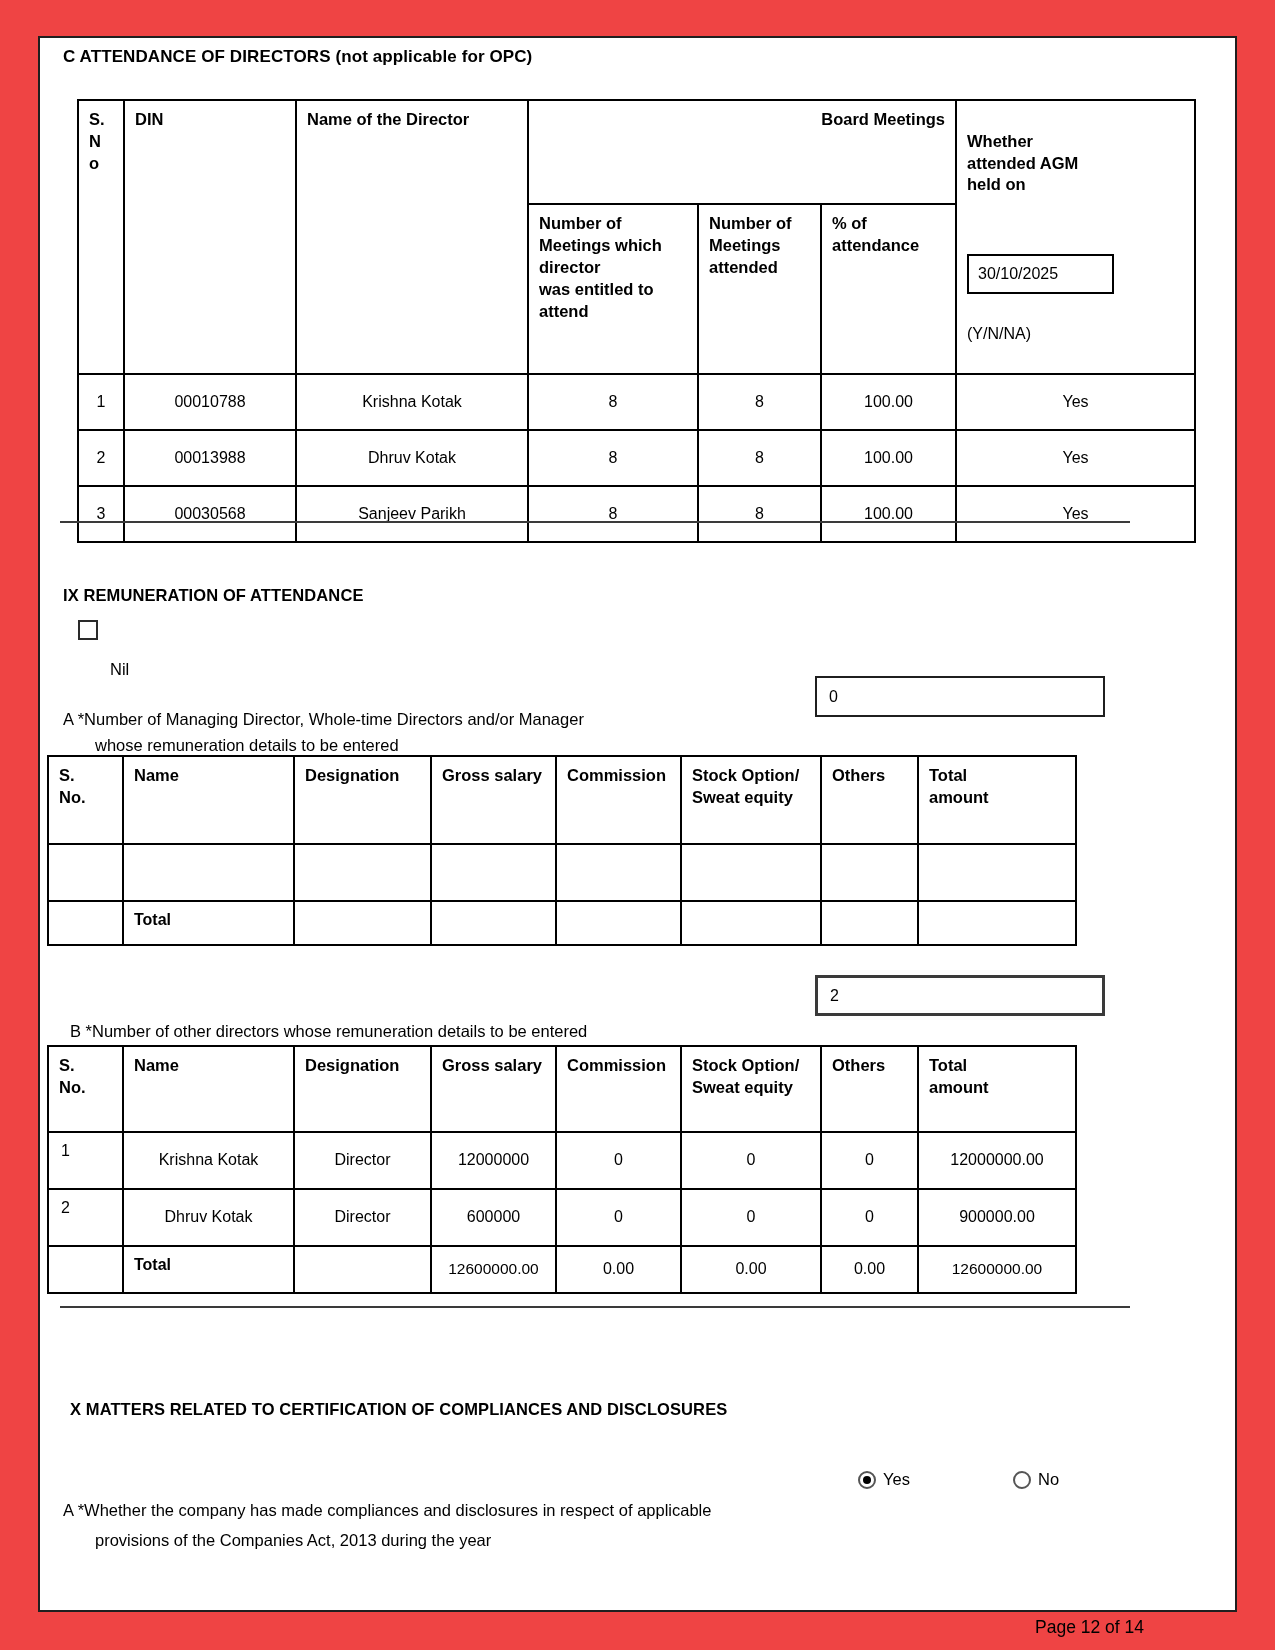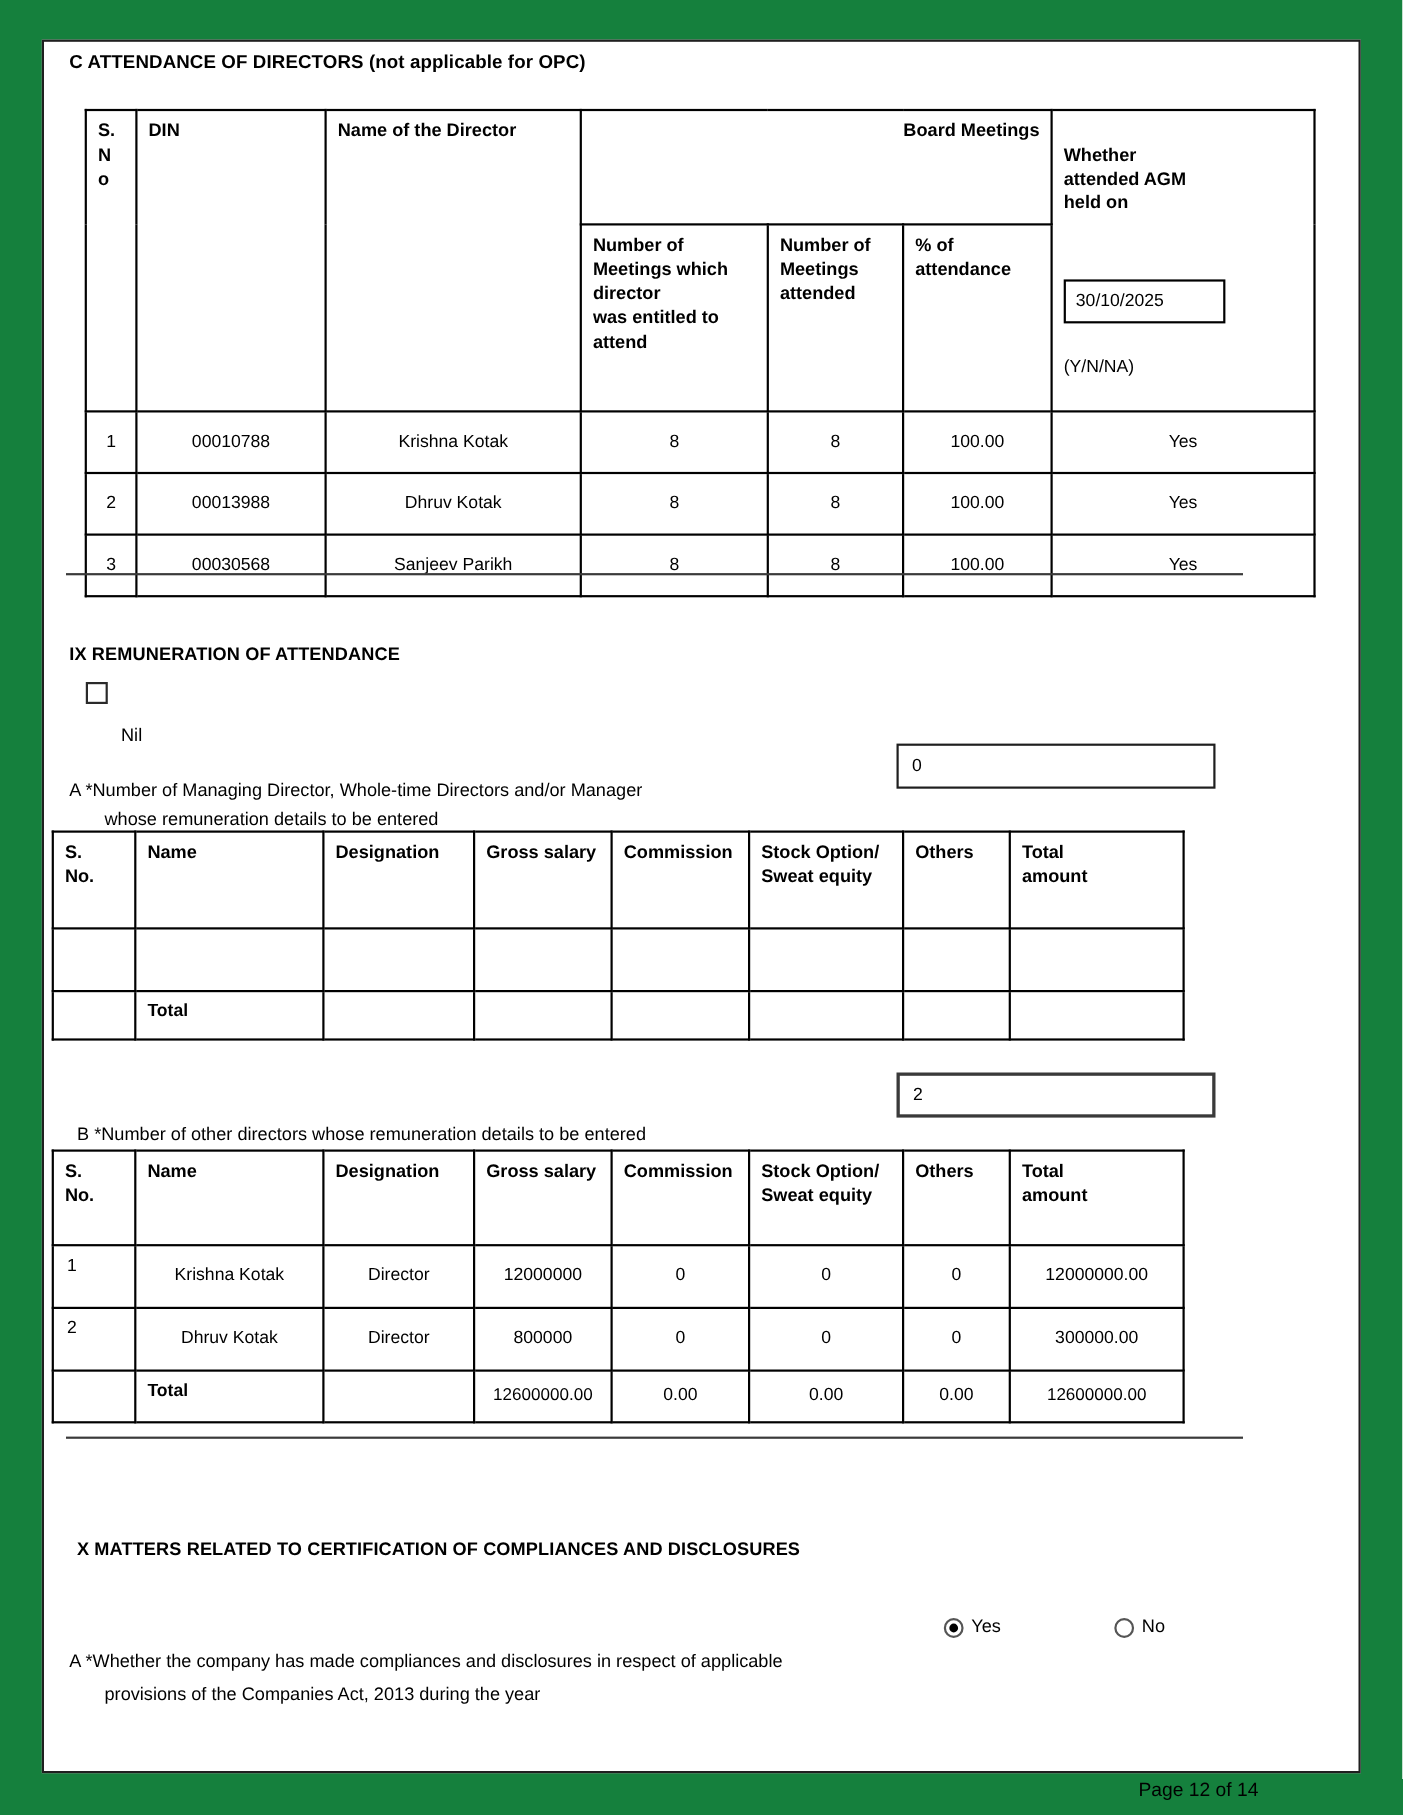--- a/index.html
+++ b/index.html
@@ -1,18 +1,18 @@
 <!DOCTYPE html>
 <html><head>
 <meta charset="utf-8">
 <style>
   * { margin: 0; padding: 0; box-sizing: border-box; }
   html, body { background: #ffffff; }
   body { font-family: "Liberation Sans", sans-serif; color: #000; }
-  .page { position: relative; width: 1275px; height: 1650px; background: #15803d; overflow: hidden; }
+  .page { position: relative; width: 1275px; height: 1650px; background: #ef4444; overflow: hidden; }
   .abs { position: absolute; }
 
   .page-border { border: 2px solid #1f1f1f; background: #fff; }
 
   .sec-heading { font-size: 17px; font-weight: bold; letter-spacing: 0.1px; }
 
   
   table { border-collapse: collapse; table-layout: fixed; background: #fff; }
   th, td { border: 2px solid #000; }
   th { font-size: 16.5px; font-weight: bold; text-align: left; vertical-align: top;
@@ -231,25 +231,25 @@
       <td>12000000</td>
       <td>0</td>
       <td>0</td>
       <td>0</td>
       <td>12000000.00</td>
     </tr>
     <tr>
       <td class="sno-cell">2</td>
       <td>Dhruv Kotak</td>
       <td>Director</td>
-      <td>800000</td>
-      <td>0</td>
-      <td>0</td>
-      <td>0</td>
-      <td>300000.00</td>
+      <td>600000</td>
+      <td>0</td>
+      <td>0</td>
+      <td>0</td>
+      <td>900000.00</td>
     </tr>
     <tr class="total-row" style="height:47px;">
       <td></td>
       <td class="total-label-cell">Total</td>
       <td></td>
       <td style="font-size:15.5px; padding:2px;">12600000.00</td>
       <td>0.00</td>
       <td>0.00</td>
       <td>0.00</td>
       <td style="font-size:15.5px; padding:2px;">12600000.00</td>

